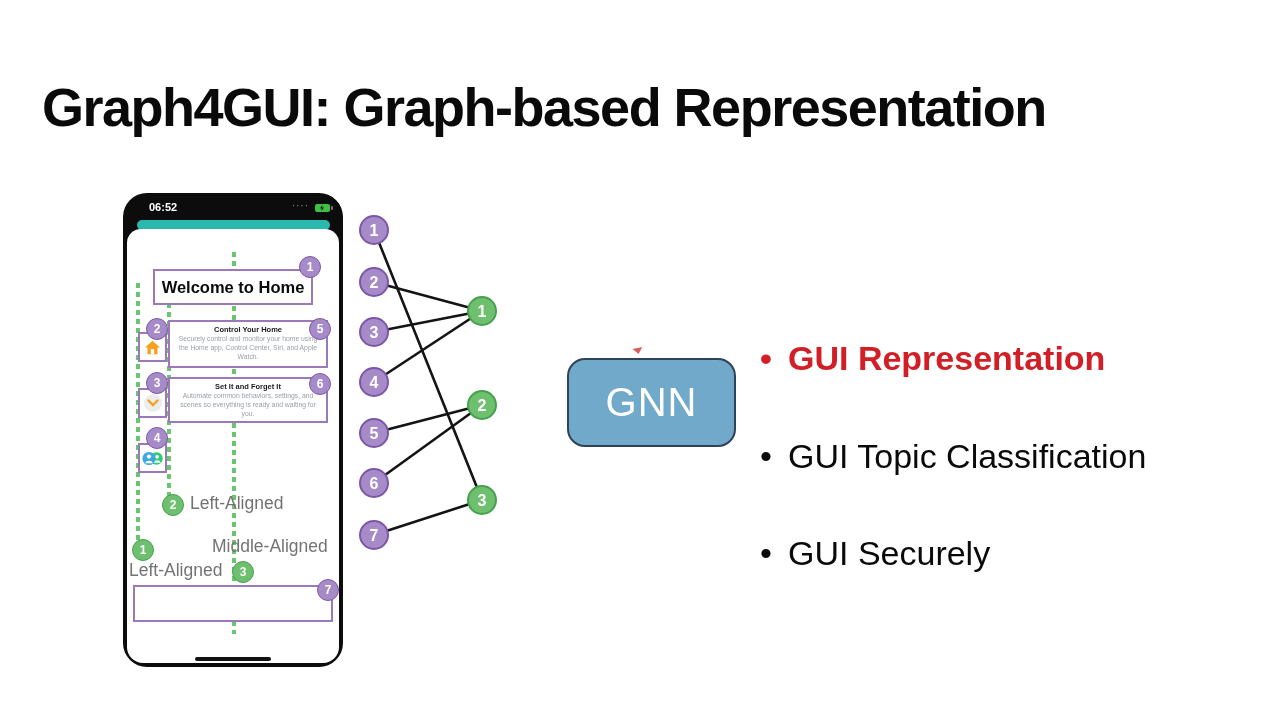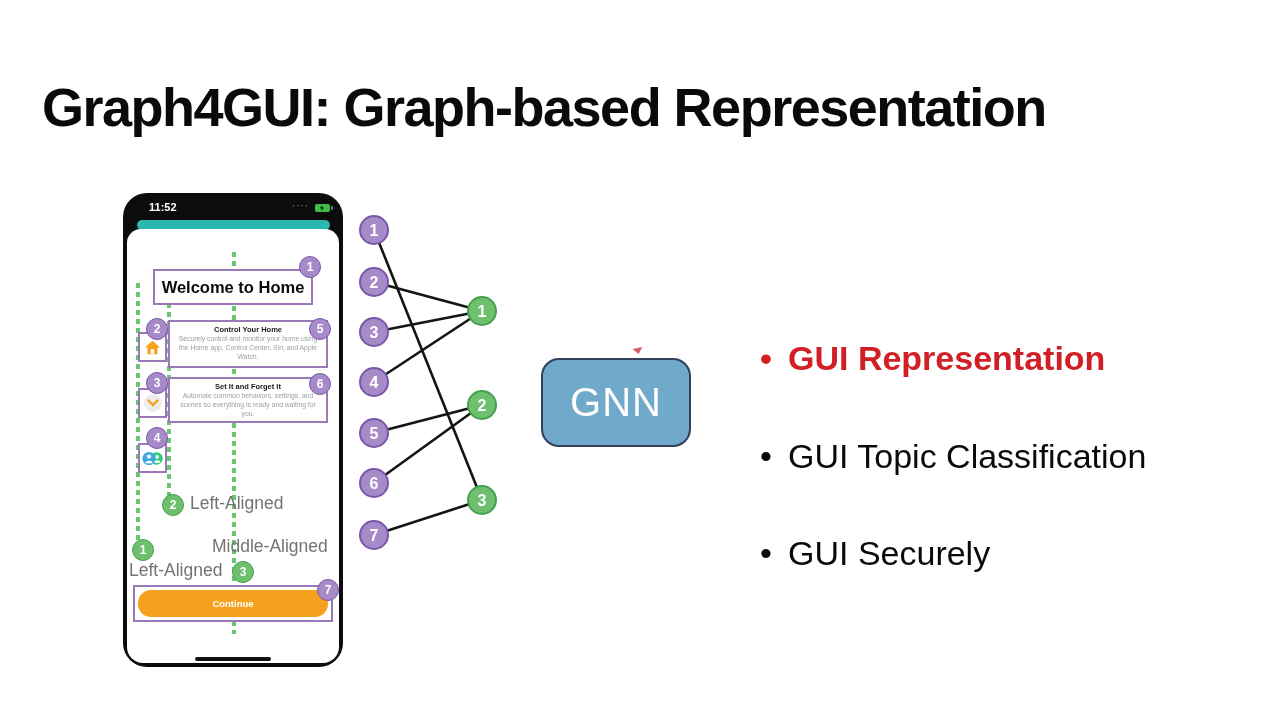--- a/index.html
+++ b/index.html
@@ -75,21 +75,21 @@
     display:flex; align-items:center; justify-content:center; cursor:pointer; z-index:3;
     font-family:"Liberation Sans", sans-serif;
   }
   .home-indicator { position:absolute; left:72px; top:464px; width:76px; height:4px; border-radius:2px; background:#111; z-index:4; }
 
   
   .bgraph { position:absolute; left:348px; top:158px; }
 
   
   .gnn-box {
-    position:absolute; left:541px; top:313px; width:150px; height:89px;
+    position:absolute; left:567px; top:313px; width:169px; height:89px;
     background:#71a9ca; border:2.5px solid #2f4257; border-radius:18px;
     display:flex; align-items:center; justify-content:center;
   }
   .gnn-box span { color:#fff; font-size:40px; letter-spacing:1px; }
   .red-pointer {
     position:absolute; left:633px; top:303px; width:0; height:0; z-index:2;
     border-left:5px solid transparent; border-right:5px solid transparent; border-top:6px solid #c44;
     transform:rotate(-12deg); opacity:.85;
   }
 
@@ -101,21 +101,21 @@
   .task-item.red { color:#d21f26; font-weight:bold; }
 </style>
 </head>
 <body>
 
 <div class="slide">
 
   <h1 class="slide-title">Graph4GUI: Graph-based Representation</h1>
 
   <div class="phone">
-    <span class="status-time">11:52</span>
+    <span class="status-time">06:52</span>
     <span class="signal-dots">····</span>
     <span class="battery">
         <i class="bolt"></i>
       </span>
     <div class="teal-bar"></div>
     <div class="sheet"></div>
 
     <div class="vdash a"></div>
     <div class="vdash b"></div>
     <div class="vdash c"></div>
@@ -166,21 +166,20 @@
     <div class="gcircle" style="left:39px; top:301px;">2</div>
     <span class="align-label al-top">Left-Aligned</span>
 
     <div class="gcircle" style="left:9px; top:346px;">1</div>
     <span class="align-label al-middle">Middle-Aligned</span>
 
     <span class="align-label al-bottom">Left-Aligned</span>
     <div class="gcircle" style="left:109px; top:368px;">3</div>
 
     <div class="continue-outer"></div>
-    <button class="continue-btn">Continue</button>
     <div class="badge" style="left:194px; top:386px;">7</div>
 
     <div class="home-indicator"></div>
   </div>
 
   <svg id="graph-svg" class="bgraph" width="164" height="352" viewBox="0 0 164 352">
       <line x1="26" y1="27" x2="134" y2="297" stroke="#141414" stroke-width="2.6"></line>
       <line x1="26" y1="79" x2="134" y2="108" stroke="#141414" stroke-width="2.6"></line>
       <line x1="26" y1="129" x2="134" y2="108" stroke="#141414" stroke-width="2.6"></line>
       <line x1="26" y1="179" x2="134" y2="108" stroke="#141414" stroke-width="2.6"></line>

